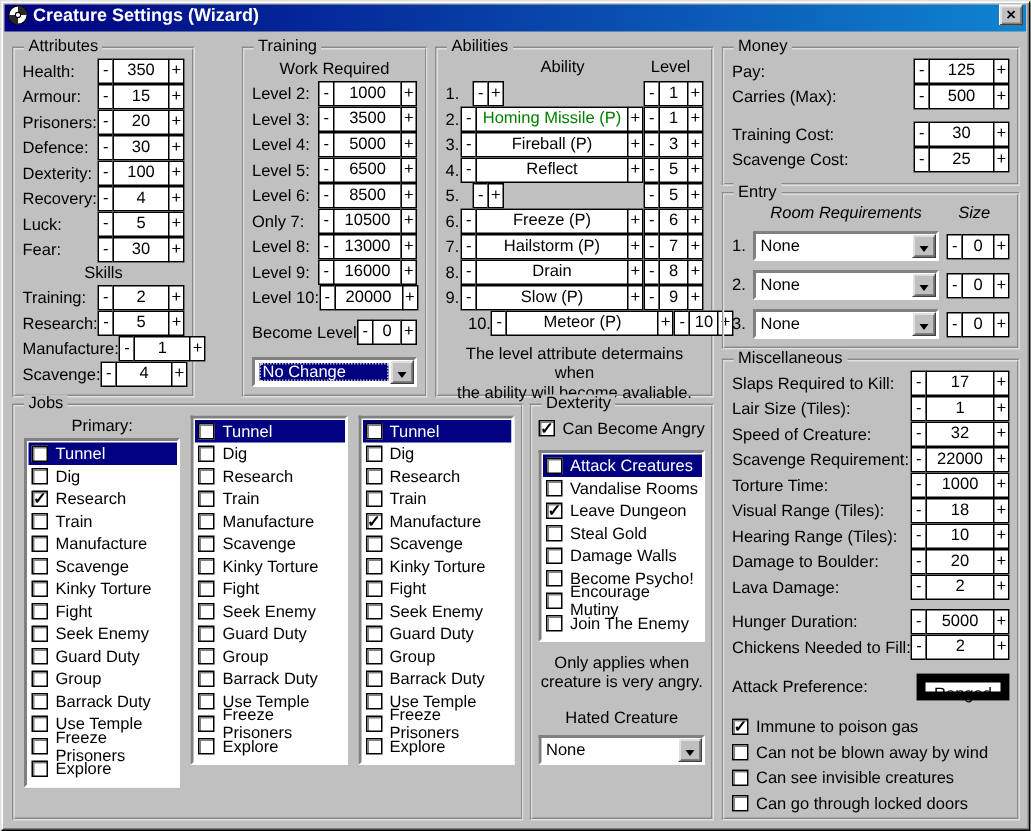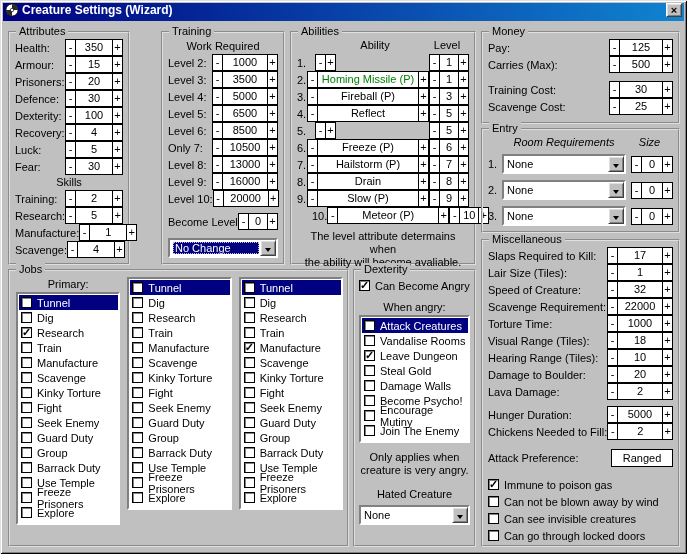--- a/index.html
+++ b/index.html
@@ -50,21 +50,21 @@
   .cb.on::after{content:"\2713"; position:absolute; left:0px; top:-2px; font-size:11px; font-weight:bold; color:#000;}
   .crow{display:flex; align-items:center; gap:5px; height:17px;}
   
   .combo{display:flex; height:20px; align-items:stretch;}
   .cval{flex:1; padding:2px 1px 0 3px; white-space:nowrap; overflow:hidden;}
   .hlspan{display:block; background:var(--highlight); color:#fff; padding:0 2px; outline:1px dotted #c0c0c0; outline-offset:-1px;}
   .carrow{width:16px; position:relative; flex:0 0 auto;}
   .carrow::after{content:""; position:absolute; left:4px; top:7px;
     border:3px solid transparent; border-top:4px solid #000;}
   .attackval{display:inline-block; width:62px; height:18px; line-height:16px; text-align:center;
-    background:#fff; border:1px solid #000000;}
+    background:#fff; border:6px solid #000000;}
   .cols{display:flex; gap:7px;}
   .col{width:106px;}
   .spacer6{height:6px;} .spacer8{height:8px;} .spacer10{height:10px;}
 </style>
 </head>
 <body>
 
 <div class="window">
 
   <div class="titlebar">
@@ -954,21 +954,20 @@
   </div>
 
   <div class="group" style="left:353px; top:269px; width:123px; height:278px;">
     <span class="glabel">Dexterity</span>
     <div class="gbody" style="left:4px; right:4px;">
       <div class="crow">
         <span class="cb on"></span>
         <span>Can Become Angry</span>
       </div>
       <div class="spacer6"></div>
-      <div class="subhead">When angry:</div>
       <div class="sunken listbox" style="height:128px;">
 
           <div class="lrow sel">
             <span class="cb"></span>
             <span>Attack Creatures</span>
           </div>
 
           <div class="lrow">
             <span class="cb"></span>
             <span>Vandalise Rooms</span>

